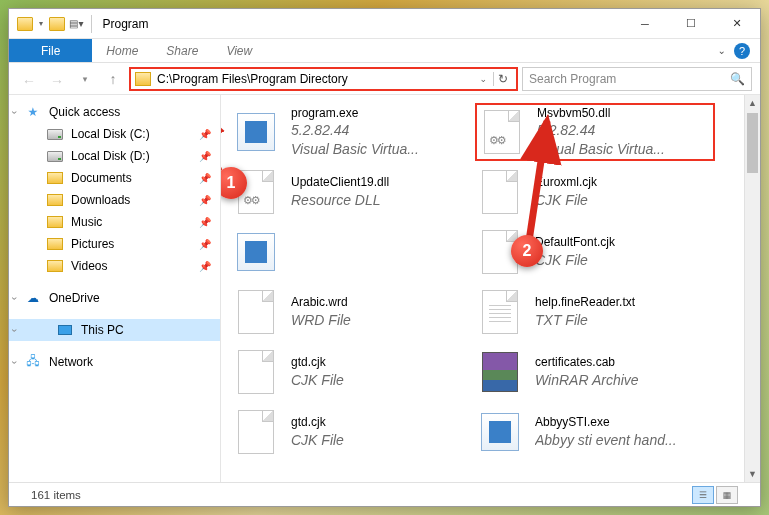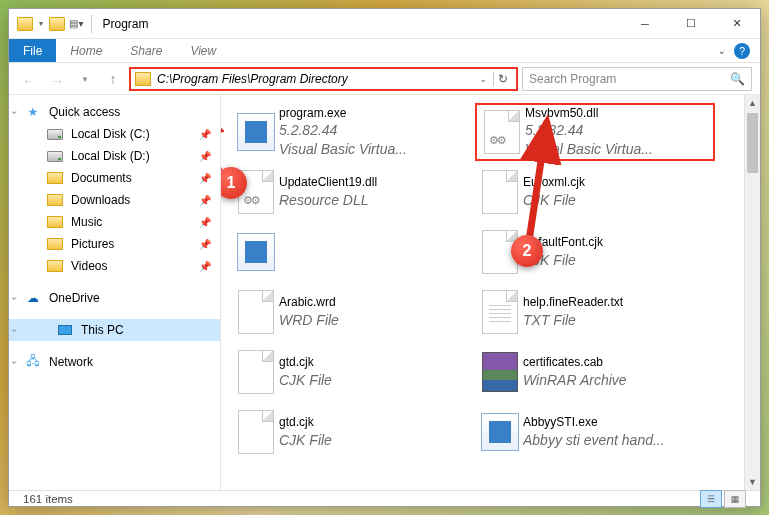--- a/index.html
+++ b/index.html
@@ -7,31 +7,31 @@
 .window { position: absolute; top: 8px; left: 8px; right: 8px; bottom: 8px; background: #fff; border: 1px solid #9a9a9a; box-shadow: 0 4px 20px rgba(0,0,0,0.3); display: flex; flex-direction: column; }
 .titlebar { height: 30px; display: flex; align-items: center; background: #fff; border-bottom: 1px solid #e5e5e5; }
 .titlebar-icons { display: flex; align-items: center; gap: 4px; padding-left: 8px; }
 .folder-icon-sm { width: 16px; height: 14px; background: linear-gradient(180deg,#ffe9a8,#f4c341); border: 1px solid #d9a818; border-radius: 1px; }
 .qat-down { font-size: 8px; color: #666; padding: 0 2px; }
 .qat-sep { width: 1px; height: 18px; background: #ccc; margin: 0 4px; }
 .title-text { font-size: 12px; color: #000; padding-left: 6px; }
 .window-controls { margin-left: auto; display: flex; }
 .win-btn { width: 46px; height: 30px; display: flex; align-items: center; justify-content: center; font-size: 11px; color: #333; background: transparent; border: none; cursor: pointer; }
 .ribbon-tabs { height: 24px; display: flex; align-items: stretch; border-bottom: 1px solid #e1e1e1; font-size: 12px; }
-.tab-file { background: #1979ca; color: #fff; padding: 0 14px; display: flex; align-items: center; cursor: pointer; }
+.tab-file { background: #1979ca; color: #fff; padding: 0 32px; display: flex; align-items: center; cursor: pointer; }
 .tab { padding: 0 14px; display: flex; align-items: center; color: #737373; cursor: pointer; font-style: italic; }
 .ribbon-right { margin-left: auto; display: flex; align-items: center; gap: 8px; padding-right: 10px; }
 .chevron { font-size: 10px; color: #555; cursor: pointer; }
 .help-icon { width: 16px; height: 16px; border-radius: 50%; background: #1979ca; color: #fff; font-size: 11px; display: flex; align-items: center; justify-content: center; cursor: pointer; }
 .navbar { height: 32px; display: flex; align-items: center; padding: 4px 8px; gap: 4px; border-bottom: 1px solid #e5e5e5; }
 .nav-arrow { width: 24px; height: 24px; display: flex; align-items: center; justify-content: center; color: #888; font-size: 14px; cursor: pointer; background: none; border: none; }
 .nav-arrow.disabled { color: #ccc; }
 .addressbar { flex: 1; height: 24px; border: 2px solid #e32; display: flex; align-items: center; padding: 0 4px; font-size: 12px; }
 .addr-icon { width: 16px; height: 14px; background: linear-gradient(180deg,#ffe9a8,#f4c341); border: 1px solid #d9a818; margin-right: 6px; }
-.addr-text { flex: 1; color: #000; font-style: italic; }
+.addr-text { flex: 1; color: #000; }
 .addressbar .chev { font-size: 9px; color: #666; padding: 0 4px; }
 .refresh { padding: 0 4px; color: #555; border-left: 1px solid #ccc; margin-left: 2px; cursor: pointer; }
 .searchbox { width: 230px; height: 24px; border: 1px solid #ccc; display: flex; align-items: center; padding: 0 6px; font-size: 12px; color: #888; text-align: right; }
 .searchbox .mag { margin-left: auto; color: #888; }
 .body-area { flex: 1; display: flex; overflow: hidden; position: relative; }
 .sidebar { width: 212px; border-right: 1px solid #e5e5e5; padding: 6px 0; font-size: 12px; overflow: auto; }
 .side-group { padding-left: 12px; }
 .side-item { display: flex; align-items: center; gap: 8px; height: 22px; padding: 0 8px 0 26px; cursor: pointer; position: relative; }
 .side-item.header { padding-left: 16px; }
 .side-item.header::before { content: "›"; position: absolute; left: 4px; color: #888; font-size: 10px; transform: rotate(90deg); }
@@ -41,38 +41,38 @@
 .ico { width: 16px; height: 16px; display: inline-flex; align-items: center; justify-content: center; font-size: 12px; }
 .ico-star { color: #4aa0e8; }
 .ico-drive { background: linear-gradient(#eee,#bbb); border: 1px solid #888; width: 16px; height: 11px; border-radius: 1px; position: relative; }
 .ico-drive::after { content:""; position:absolute; right:1px; bottom:1px; width:3px; height:2px; background:#3a9c3a; }
 .ico-folder { background: linear-gradient(180deg,#ffe9a8,#f4c341); border: 1px solid #d9a818; width: 16px; height: 12px; }
 .ico-cloud { color: #0a63b4; }
 .ico-pc { background: #3aa0e8; width: 14px; height: 10px; border: 1px solid #2270a8; }
 .ico-net { color: #3aa0e8; }
 .content { flex: 1; position: relative; padding: 8px 10px; overflow: hidden; }
 .file-grid { display: grid; grid-template-columns: 240px 240px; gap: 2px 4px; }
-.file-item { display: flex; align-items: center; gap: 2px; height: 58px; padding: 2px 4px; font-size: 12px; }
+.file-item { display: flex; align-items: center; gap: 14px; height: 58px; padding: 2px 4px; font-size: 12px; }
 .file-item.highlight { border: 2px solid #e32; }
 .file-icon { width: 42px; height: 48px; display: flex; align-items: center; justify-content: center; flex-shrink: 0; }
 .page-icon { width: 36px; height: 44px; background: #fff; border: 1px solid #c8c8c8; position: relative; }
 .page-icon::before { content: ""; position: absolute; top: 0; right: 0; width: 10px; height: 10px; background: linear-gradient(135deg, transparent 48%, #ddd 50%); border-left: 1px solid #c8c8c8; border-bottom: 1px solid #c8c8c8; }
 .page-icon.gear::after { content: "⚙⚙"; position: absolute; bottom: 6px; left: 4px; font-size: 11px; color: #888; letter-spacing: -2px; }
 .page-icon.lines::after { content: ""; position: absolute; top: 14px; left: 6px; right: 6px; height: 20px; background: repeating-linear-gradient(#ccc, #ccc 1px, transparent 1px, transparent 4px); }
 .app-icon { width: 38px; height: 38px; background: linear-gradient(#fff,#e8f0f8); border: 1px solid #8ab0d8; display: flex; align-items: center; justify-content: center; }
 .app-icon .inner { width: 22px; height: 22px; background: #3a80c8; }
 .rar-icon { width: 36px; height: 40px; background: linear-gradient(180deg,#8458a8 0%,#8458a8 45%,#5a8858 45%,#5a8858 70%,#3868a8 70%); border: 1px solid #555; }
 .file-meta { display: flex; flex-direction: column; line-height: 1.35; overflow: hidden; }
 .file-name { color: #000; white-space: nowrap; overflow: hidden; text-overflow: ellipsis; }
 .file-sub { color: #6b6b6b; font-size: 14px; white-space: nowrap; overflow: hidden; text-overflow: ellipsis; font-style: italic; }
 .scrollbar { position: absolute; right: 0; top: 0; bottom: 0; width: 16px; background: #f0f0f0; border-left: 1px solid #e1e1e1; }
 .scroll-thumb { position: absolute; top: 18px; left: 2px; right: 2px; height: 60px; background: #c2c2c2; }
 .scroll-arrow { position: absolute; left: 0; right: 0; height: 16px; display: flex; align-items: center; justify-content: center; font-size: 9px; color: #666; }
 .scroll-arrow.up { top: 0; } .scroll-arrow.down { bottom: 0; }
-.statusbar { height: 16px; border-top: 1px solid #e1e1e1; display: flex; align-items: center; padding: 0 14px; font-size: 11.5px; color: #444; }
+.statusbar { height: 24px; border-top: 1px solid #e1e1e1; display: flex; align-items: center; padding: 0 22px; font-size: 11.5px; color: #444; }
 .status-views { margin-left: auto; display: flex; gap: 2px; }
 .view-btn { width: 22px; height: 18px; border: 1px solid #bbb; background: #f4f4f4; cursor: pointer; display: flex; align-items: center; justify-content: center; font-size: 9px; color: #666; }
 .view-btn.active { background: #cce8ff; border-color: #6aa8e0; }
 
 .step-badge { position: absolute; width: 32px; height: 32px; border-radius: 50%; background: radial-gradient(circle at 35% 30%, #ff6a5a, #d9281c); color: #fff; font-weight: bold; font-size: 16px; display: flex; align-items: center; justify-content: center; box-shadow: 0 2px 6px rgba(0,0,0,0.4); z-index: 50; }
 .arrow-svg { position: absolute; z-index: 49; pointer-events: none; }
 </style>
 </head>
 <body>
 

